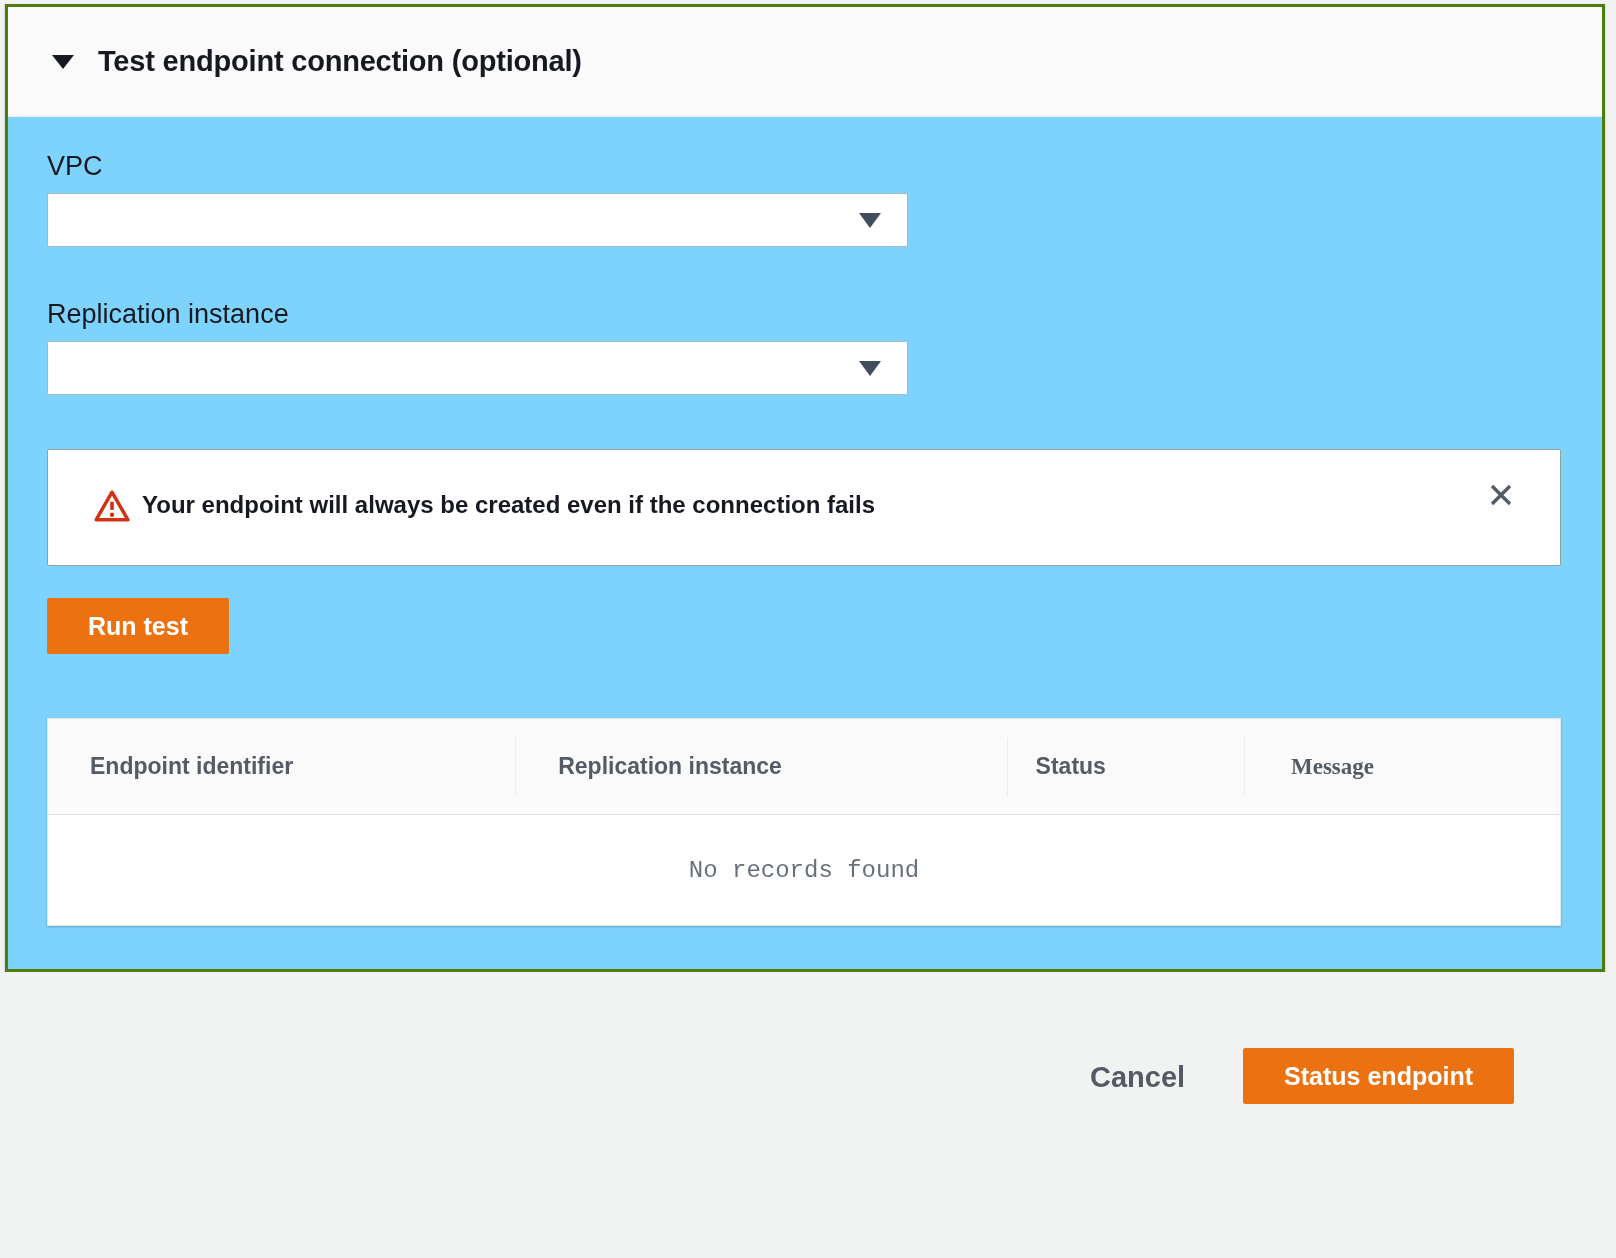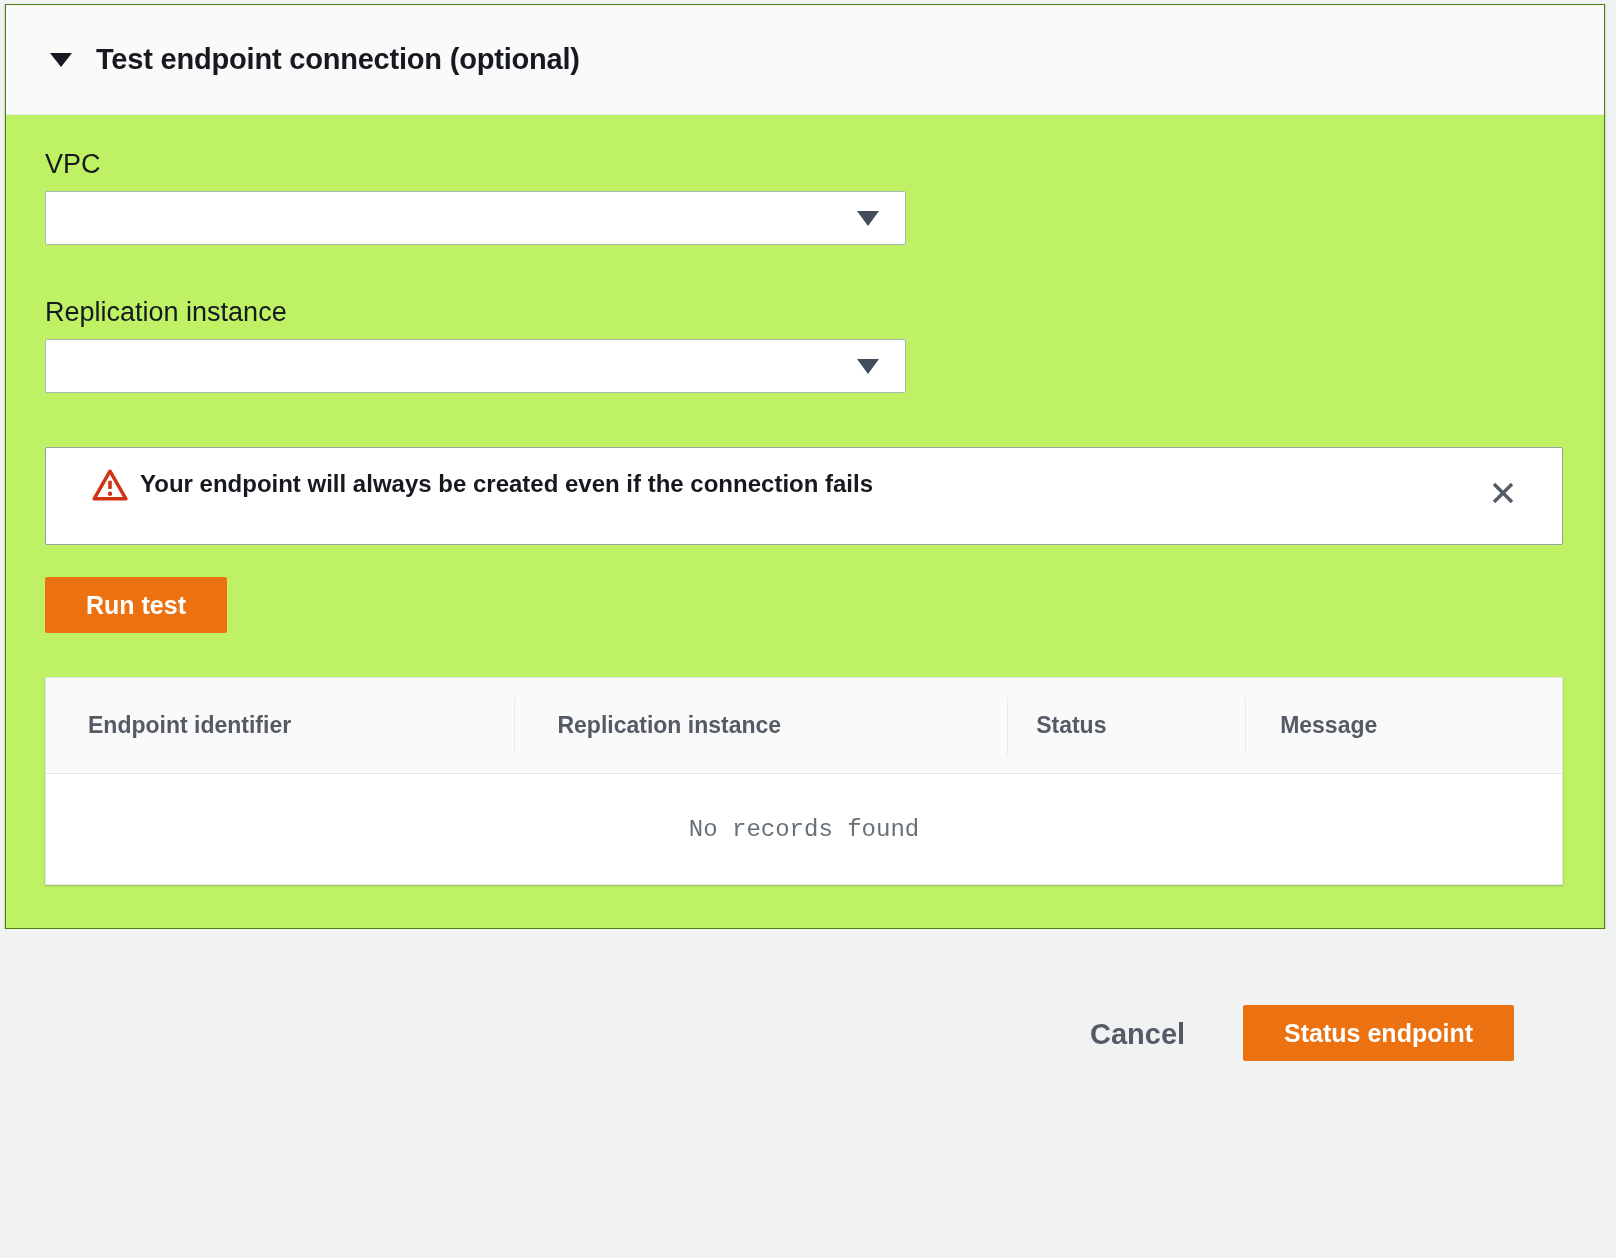--- a/index.html
+++ b/index.html
@@ -6,22 +6,22 @@
   html, body {
     width: 1616px;
     font-family: "Liberation Sans", "DejaVu Sans", sans-serif;
     background: #f1f2f2;
   }
   .page { width: 1616px; min-height: 1258px; }
 
   
   .panel {
     margin: 4px 11px 0 5px;
-    background: #bef264;
-    border: 1px solid #4d7c0f;
+    background: #7dd3fc;
+    border: 3px solid #4d7c0f;
     box-shadow: 0 1px 2px rgba(0,28,36,0.3);
   }
   .panel-header {
     height: 110px;
     background: #fafafa;
     border-bottom: 1px solid #eaeded;
     display: flex;
     align-items: center;
     padding-left: 44px;
     cursor: pointer;
@@ -89,21 +89,21 @@
 
   .mt-field2 { margin-top: 52px; }
 
   
   .warning {
     position: relative;
     margin-top: 54px;
     border: 1px solid #95a0a4;
     border-radius: 2px;
     background: #ffffff;
-    padding: 16px 46px 38px 46px;
+    padding: 35px 46px 38px 46px;
     display: flex;
     gap: 12px;
   }
   .warning-icon-wrap { flex: 0 0 auto; padding-top: 4px; }
   .warning-title {
     font-size: 24px;
     font-weight: 700;
     color: #16191f;
     line-height: 40px;
   }
@@ -145,21 +145,21 @@
     font-size: 29px;
     font-weight: 700;
     color: #545b64;
     cursor: pointer;
     padding: 0 6px;
     height: 58px;
   }
 
   
   .results-table {
-    margin-top: 44px;
+    margin-top: 64px;
     width: 100%;
     border: 1px solid #e4e7e7;
     box-shadow: 0 1px 2px rgba(0,28,36,0.25);
     background: #ffffff;
   }
   .thead {
     display: flex;
     align-items: center;
     height: 96px;
     background: #fafafa;
@@ -171,21 +171,21 @@
     height: 58px;
     padding-left: 42px;
     font-size: 23px;
     font-weight: 700;
     color: #545b64;
   }
   .th + .th { border-left: 1px solid #eaeded; }
   .th.c1 { width: 30.9%; }
   .th.c2 { width: 32.5%; }
   .th.c3 { width: 15.7%; padding-left: 28px; }
-  .th.c4 { width: 20.9%; padding-left: 34px; }
+  .th.c4 { width: 20.9%; padding-left: 46px; font-family: Liberation Serif, serif; }
   .tbody {
     height: 110px;
     display: flex;
     align-items: center;
     justify-content: center;
   }
   .empty-message { font-size: 24px; color: #687078; font-family: Liberation Mono, monospace; }
 
   
   .footer {

